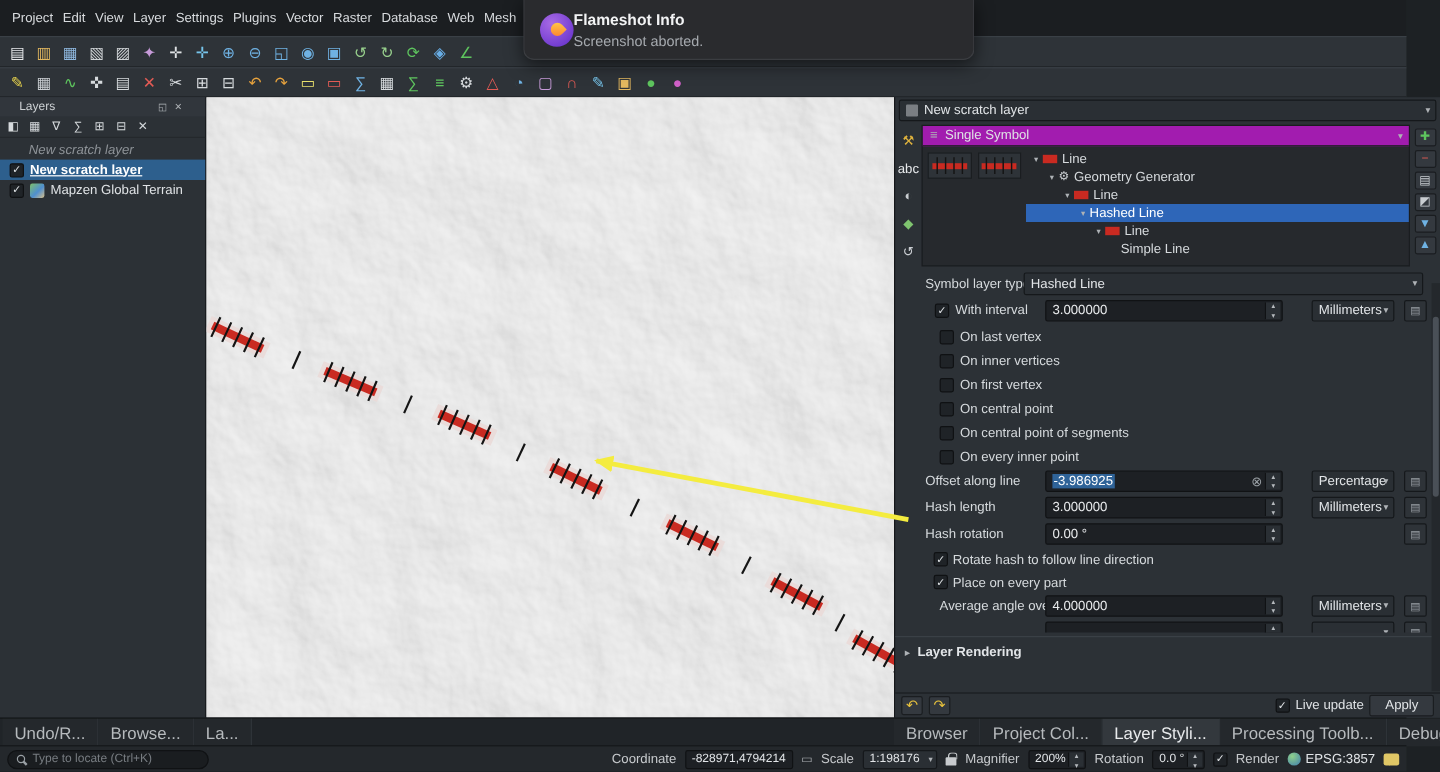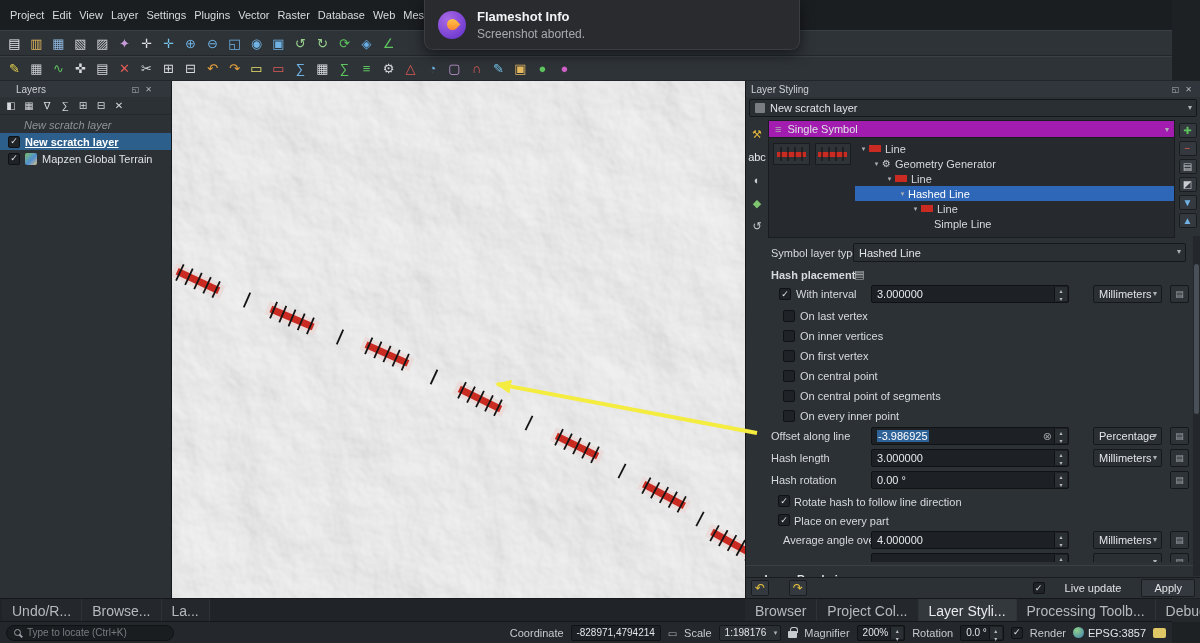--- a/index.html
+++ b/index.html
@@ -15,23 +15,23 @@
   
   .toolbar { position:absolute; left:0; right:0; display:flex; align-items:center;
     background:#2e3338; border-top:1px solid #3a4046; border-bottom:1px solid #22262a; padding-left:4px; gap:1px; }
   .tb1 { top:30px; height:26px; }
   .tb2 { top:56px; height:25px; }
   .tbi { width:21px; height:20px; border-radius:2px; display:flex; align-items:center; justify-content:center;
     font-size:13px; line-height:1; cursor:default; }
   .tbi span { pointer-events:none; }
 
   
-  .notification { position:absolute; left:424px; top:0; width:376px; height:50px; z-index:50;
+  .notification { position:absolute; left:436px; top:0; width:376px; height:50px; z-index:50;
     background:#2a2b2e; border:1px solid #3b3d41; border-top:none; border-radius:0 0 9px 9px;
-    box-shadow:0 4px 14px rgba(0,0,0,.55); display:flex; align-items:center; gap:11px; padding:8px 13px; }
+    box-shadow:0 4px 14px rgba(0,0,0,.55); display:flex; align-items:center; padding:8px 13px; }
   .notif-icon { width:28px; height:28px; border-radius:50%; flex:none;
     background:radial-gradient(circle at 35% 30%, #a86ae4, #5f2cc9); display:flex; align-items:center; justify-content:center; }
   .flame { width:11px; height:11px; background:linear-gradient(135deg,#ffd24a,#ff7a2f);
     border-radius:50% 0 50% 50%; transform:rotate(45deg); }
   .notif-title { font-size:13px; font-weight:bold; color:#f2f3f4; }
   .notif-msg { font-size:12px; color:#a6aaaf; margin-top:3px; }
 
   
   .main { position:absolute; top:81px; left:0; width:1200px; height:517px; display:flex; }
 
@@ -121,21 +121,21 @@
   .ddbtn::before { content:"▤"; }
   .slt-combo { position:absolute; left:107px; top:0; width:333px; height:19px; }
   .hp-icon { position:absolute; left:108px; top:3px; color:#b6bab8; font-size:11px; }
   .hp-icon::before { content:"▤"; }
   .clip-row { height:10px; overflow:hidden; position:relative; margin-bottom:0; }
   .rendering-row { margin-top:3px; border-top:1px solid #3a4046; padding:4px 0 0 8px; height:22px; display:flex; align-items:center; gap:6px; }
   .rendering-arrow::before { content:"▸"; font-size:9px; color:#aeb2b6; }
   .rendering-label { font-weight:bold; color:#e2e5e8; }
 
   .sp-footer { position:absolute; bottom:0; left:0; right:0; height:21px; background:#2c3136;
-    border-top:1px solid #1a1d20; display:flex; align-items:center; gap:20px; padding:0 5px; }
+    border-top:1px solid #1a1d20; display:flex; align-items:center; gap:5px; padding:0 5px; }
   .hist-btn { width:18px; height:16px; display:flex; align-items:center; justify-content:center;
     color:#e8c23d; font-size:12px; background:#34393f; border:1px solid #1a1d20; border-radius:2px; }
   .undo-glyph::before { content:"↶"; }
   .redo-glyph::before { content:"↷"; }
   .sp-footer .flex1 { flex:1; }
   .btn { background:#34393f; border:1px solid #1a1d20; border-radius:2px; padding:2px 12px; font-size:11px; color:#e2e5e8; }
   .sp-scroll { position:absolute; right:0; top:155px; bottom:22px; width:7px; background:#24282c; }
   .sp-thumb { position:absolute; top:28px; left:1px; width:5px; height:150px; background:#4a5057; border-radius:3px; }
 
   
@@ -408,25 +408,20 @@
         <use href="#lonetick" transform="translate(75,219) rotate(24)"></use>
         <use href="#lonetick" transform="translate(168,256) rotate(24)"></use>
         <use href="#lonetick" transform="translate(262,296) rotate(25)"></use>
         <use href="#lonetick" transform="translate(357,342) rotate(26)"></use>
         <use href="#lonetick" transform="translate(450,390) rotate(27)"></use>
         <use href="#lonetick" transform="translate(528,438) rotate(28)"></use>
       </svg>
     </div>
 
     <div class="styling-panel">
-      <div class="sp-header">
-        <span class="ph-title">Layer Styling</span>
-        <span class="ph-btn float-icon"></span>
-        <span class="ph-btn close-icon"></span>
-      </div>
 
       <div class="layer-combo-row">
         <div class="combo">
           <span class="layer-combo-icon"></span>
           <span>New scratch layer</span>
         </div>
       </div>
 
       <div class="symbolarea">
         <div class="side-strip">
@@ -522,24 +517,20 @@
 
       <div class="sp-rows">
 
         <div class="sp-row">
           <span class="sp-label">Symbol layer type</span>
           <div class="combo slt-combo">
             <span>Hashed Line</span>
           </div>
         </div>
 
-        <div class="sp-row" style="height:18px">
-          <span class="sp-label" style="font-weight:bold">Hash placement</span>
-          <span class="hp-icon"></span>
-        </div>
 
         <div class="sp-row">
           <span class="cb checked pos-cb"></span>
           <span class="sp-label lbl-chk">With interval</span>
           <div class="field">
             <span>3.000000</span>
             <span class="spinner"></span>
           </div>
           <div class="combo unit-combo">
             <span>Millimeters</span>

